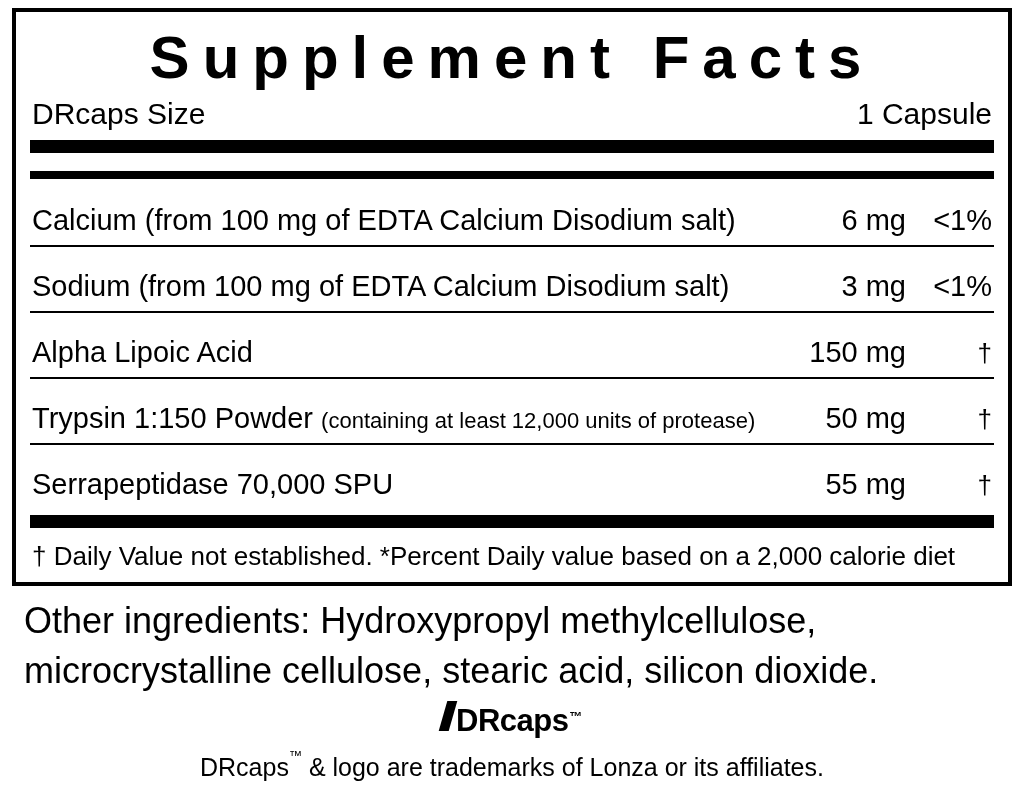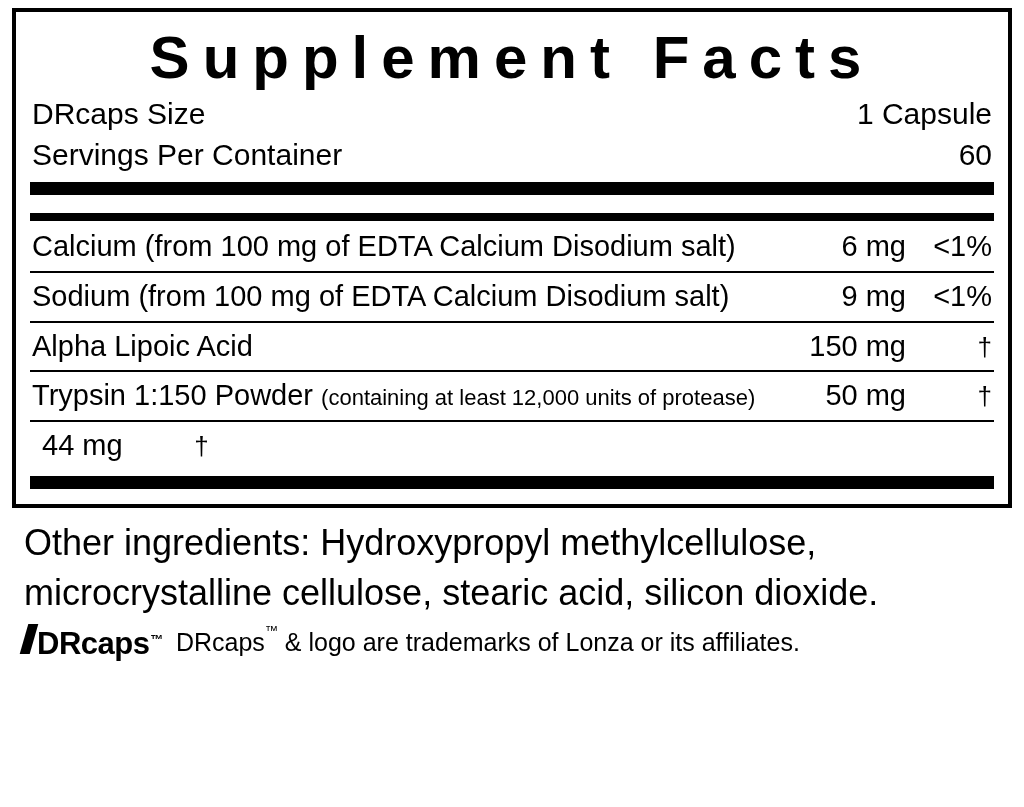--- a/index.html
+++ b/index.html
@@ -89,20 +89,21 @@
     overflow: hidden;
   }
   .nutrient-name .sub {
     font-size: 22px;
   }
   .nutrient-amount {
     flex: 0 0 auto;
     text-align: right;
     white-space: nowrap;
     padding-left: 10px;
+    margin-top: 16px;
   }
   .nutrient-dv {
     flex: 0 0 86px;
     text-align: right;
     white-space: nowrap;
   }
   .nutrient-dv.dagger {
     font-size: 26px;
   }
 
@@ -119,20 +120,21 @@
     line-height: 1.38;
     padding: 10px 14px 0 14px;
     max-width: 900px;
   }
 
   .trademark-line {
     display: flex;
     align-items: center;
     padding: 6px 14px 0 14px;
     gap: 14px;
+    flex-direction: column;
   }
 
   .drcaps-logo {
     display: inline-flex;
     align-items: baseline;
     font-weight: bold;
     font-size: 30px;
     letter-spacing: -0.5px;
     position: relative;
   }
@@ -177,67 +179,65 @@
 
   <div class="panel">
 
     <div class="sf-title">Supplement Facts</div>
 
     <div class="serving-row">
       <span>DRcaps Size</span>
       <span>1 Capsule</span>
     </div>
 
-    <div class="serving-row">
-      <span>Servings Per Container</span>
-      <span>60</span>
-    </div>
 
     <div class="rule-thick"></div>
 
     <div class="amount-row">
     </div>
 
     <div class="rule-med"></div>
 
     <div class="nutrient-row">
       <span class="nutrient-name">Calcium (from 100 mg of EDTA Calcium Disodium salt)</span>
       <span class="nutrient-amount">6 mg</span>
       <span class="nutrient-dv">&lt;1%</span>
     </div>
     <div class="rule-thin"></div>
 
     <div class="nutrient-row">
       <span class="nutrient-name">Sodium (from 100 mg of EDTA Calcium Disodium salt)</span>
-      <span class="nutrient-amount">9 mg</span>
+      <span class="nutrient-amount">3 mg</span>
       <span class="nutrient-dv">&lt;1%</span>
     </div>
     <div class="rule-thin"></div>
 
     <div class="nutrient-row">
       <span class="nutrient-name">Alpha Lipoic Acid</span>
       <span class="nutrient-amount">150 mg</span>
       <span class="nutrient-dv dagger">†</span>
     </div>
     <div class="rule-thin"></div>
 
     <div class="nutrient-row">
       <span class="nutrient-name"><span>Trypsin 1:150 Powder </span><span class="sub">(containing at least 12,000 units of protease)</span></span>
       <span class="nutrient-amount">50 mg</span>
       <span class="nutrient-dv dagger">†</span>
     </div>
     <div class="rule-thin"></div>
 
     <div class="nutrient-row">
-      <span class="nutrient-amount">44 mg</span>
+      <span class="nutrient-name">Serrapeptidase 70,000 SPU</span>
+      <span class="nutrient-amount">55 mg</span>
       <span class="nutrient-dv dagger">†</span>
     </div>
 
     <div class="rule-thick"></div>
 
+    <div class="footnote">† Daily Value not established.  *Percent Daily value based on a 2,000 calorie diet</div>
 
   </div>
 
   <div class="other">Other ingredients: Hydroxypropyl methylcellulose, microcrystalline cellulose, stearic acid, silicon dioxide.</div>
 
   <div class="trademark-line">
     <span class="drcaps-logo">
       <span class="slash"></span>
         <span class="dr">DR</span>
         <span class="caps">caps</span>

